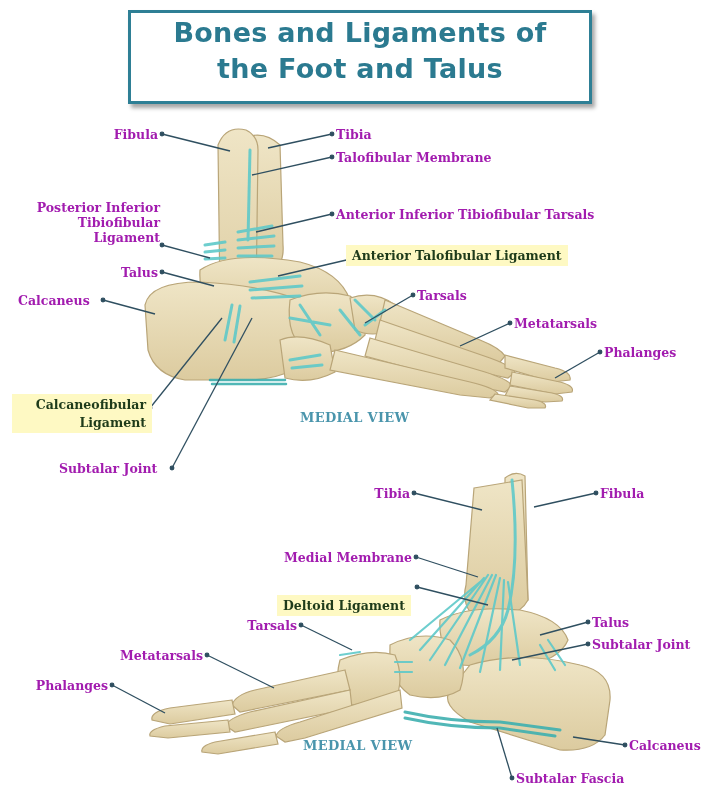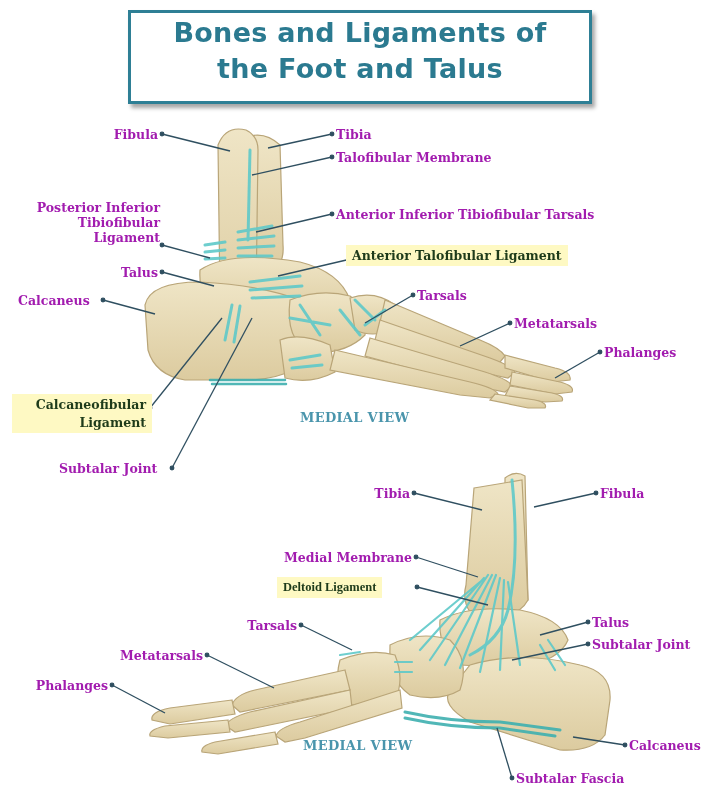--- a/index.html
+++ b/index.html
@@ -164,21 +164,21 @@
 <div class="lbl r hl" style="left:12px;top:394px;width:128px;">
   <div>Calcaneofibular</div>
   <div style="margin-top:3px;">Ligament</div>
 </div>
 <div class="lbl" style="left:59px;top:461px;">Subtalar Joint</div>
 <div class="view" style="left:300px;top:410px;">MEDIAL VIEW</div>
 
 <div class="lbl r" style="left:300px;top:486px;width:110px;">Tibia</div>
 <div class="lbl" style="left:600px;top:486px;">Fibula</div>
 <div class="lbl r" style="left:262px;top:550px;width:150px;">Medial Membrane</div>
-<div class="lbl hl" style="left:277px;top:577px;font-family:Liberation Serif, serif;">Deltoid Ligament</div>
+<div class="lbl hl" style="left:277px;top:595px;">Deltoid Ligament</div>
 <div class="lbl r" style="left:200px;top:618px;width:97px;">Tarsals</div>
 <div class="lbl" style="left:592px;top:615px;">Talus</div>
 <div class="lbl" style="left:592px;top:637px;">Subtalar Joint</div>
 <div class="lbl r" style="left:90px;top:648px;width:113px;">Metatarsals</div>
 <div class="lbl r" style="left:10px;top:678px;width:98px;">Phalanges</div>
 <div class="lbl" style="left:629px;top:738px;">Calcaneus</div>
 <div class="lbl" style="left:516px;top:771px;">Subtalar Fascia</div>
 <div class="view" style="left:303px;top:738px;">MEDIAL VIEW</div>
 
 </body></html>

